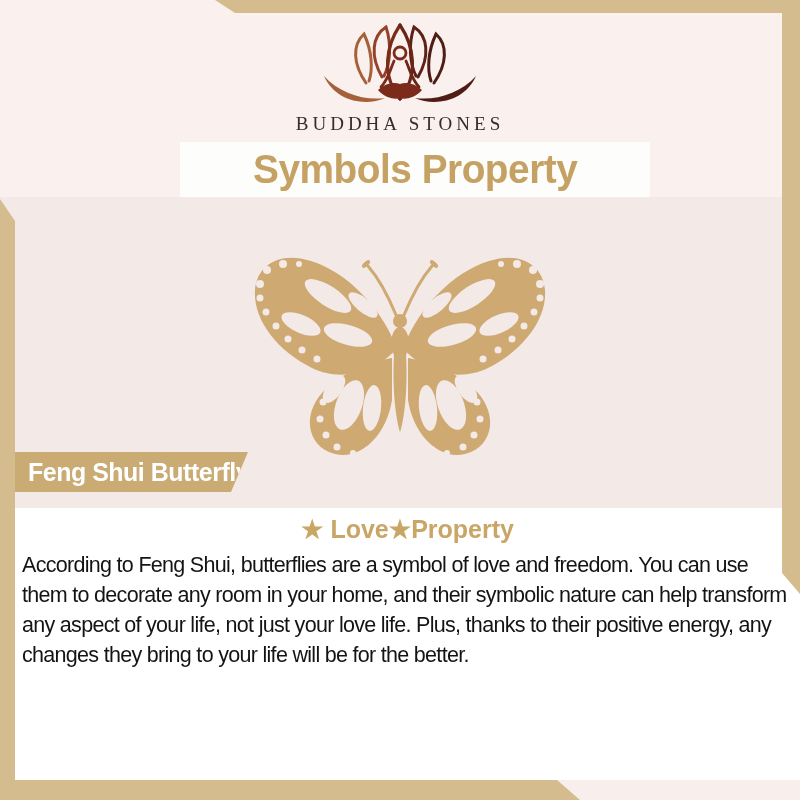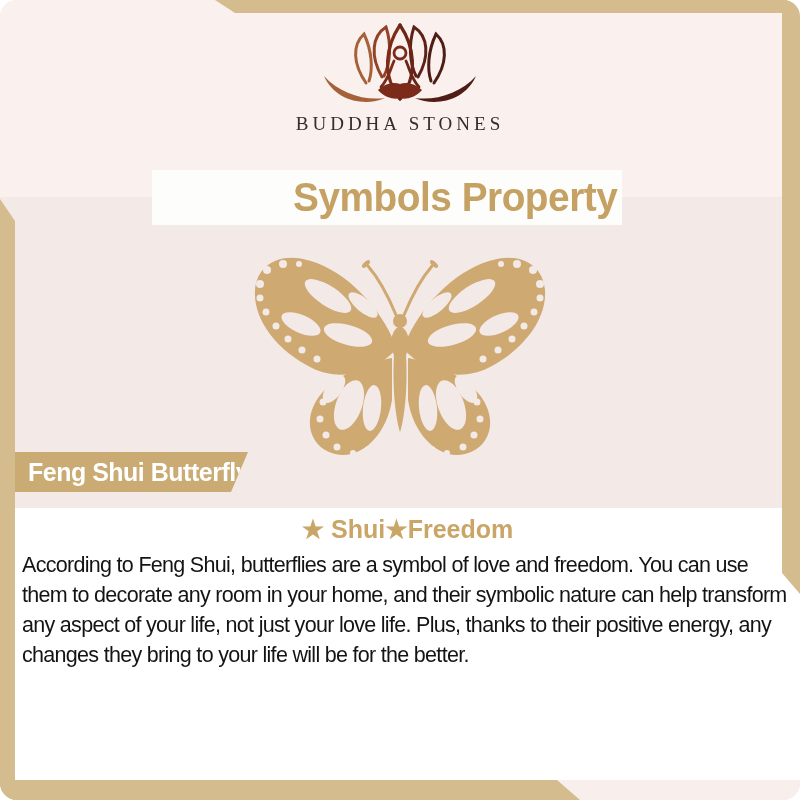--- a/index.html
+++ b/index.html
@@ -1,17 +1,17 @@
 <!DOCTYPE html>
 <html><head>
 <meta charset="utf-8">
 <style>
   html,body{margin:0;padding:0;}
   body{font-family:"Liberation Sans",sans-serif;}
-  .page{position:relative;width:800px;height:800px;background:#f3e9e6;overflow:hidden;border-radius:17px;}
+  .page{position:relative;width:800px;height:800px;background:#f3e9e6;overflow:hidden;}
 
   
   .upper-bg{position:absolute;top:0;left:0;right:0;height:197px;background:#faf1ee;}
   .corner-pink{position:absolute;bottom:0;right:0;width:243px;height:20px;background:#f8eeec;}
 
   
   .top-band{position:absolute;top:0;left:215px;right:0;height:13px;background:#d5bc8e;
             clip-path:polygon(0 0,100% 0,100% 100%,20px 100%);}
   .right-strip{position:absolute;top:0;right:0;width:18px;height:594px;background:#d5bc8e;
                clip-path:polygon(0 0,100% 0,100% 100%,0 573px);}
@@ -20,22 +20,22 @@
   .bottom-band{position:absolute;bottom:0;left:0;width:580px;height:20px;background:#d5bc8e;
                clip-path:polygon(0 0,557px 0,100% 100%,0 100%);}
 
   
   .logo-wrap{position:absolute;top:20px;left:50%;transform:translateX(-50%);width:160px;height:92px;}
   .brand{position:absolute;top:113px;left:0;width:100%;text-align:center;
          font-family:"Liberation Serif",serif;font-size:19px;letter-spacing:4px;
          color:#362d29;font-weight:500;}
 
   
-  .white-band{position:absolute;top:142px;left:152px;width:470px;height:55px;background:#fdfdfb;
-              display:flex;align-items:center;justify-content:flex-end;margin-top:28px;}
+  .white-band{position:absolute;top:142px;left:180px;width:470px;height:55px;background:#fdfdfb;
+              display:flex;align-items:center;justify-content:center;}
   .title{font-size:40px;font-weight:bold;color:#c5a164;letter-spacing:-.5px;transform:scaleX(.97);}
 
   
   .butterfly-wrap{position:absolute;top:242px;left:50%;transform:translateX(-50%);
                   width:330px;height:218px;}
 
   
   .ribbon{position:absolute;top:452px;left:15px;width:233px;height:40px;background:#c9ab73;
           clip-path:polygon(0 0,100% 0,calc(100% - 17px) 100%,0 100%);
           display:flex;align-items:center;padding-left:13px;box-sizing:border-box;}
@@ -137,21 +137,21 @@
         <path d="M159,113 C157,148 161,178 165,190 C169,178 173,148 171,113 Z"></path>
       </g>
     </svg>
   </div>
 
   <div class="ribbon">
     <span class="ribbon-label">Feng Shui Butterfly</span>
   </div>
 
   <div class="content">
-    <div class="tagline">★ Shui★Freedom</div>
+    <div class="tagline">★ Love★Property</div>
     <div class="description">According to Feng Shui, butterflies are a symbol of love and freedom. You can use them to decorate any room in your home, and their symbolic nature can help transform any aspect of your life, not just your love life. Plus, thanks to their positive energy, any changes they bring to your life will be for the better.</div>
   </div>
 
   <div class="corner-pink"></div>
   <div class="bottom-band"></div>
   <div class="left-strip"></div>
   <div class="right-strip"></div>
   <div class="top-band"></div>
 
 </div>

